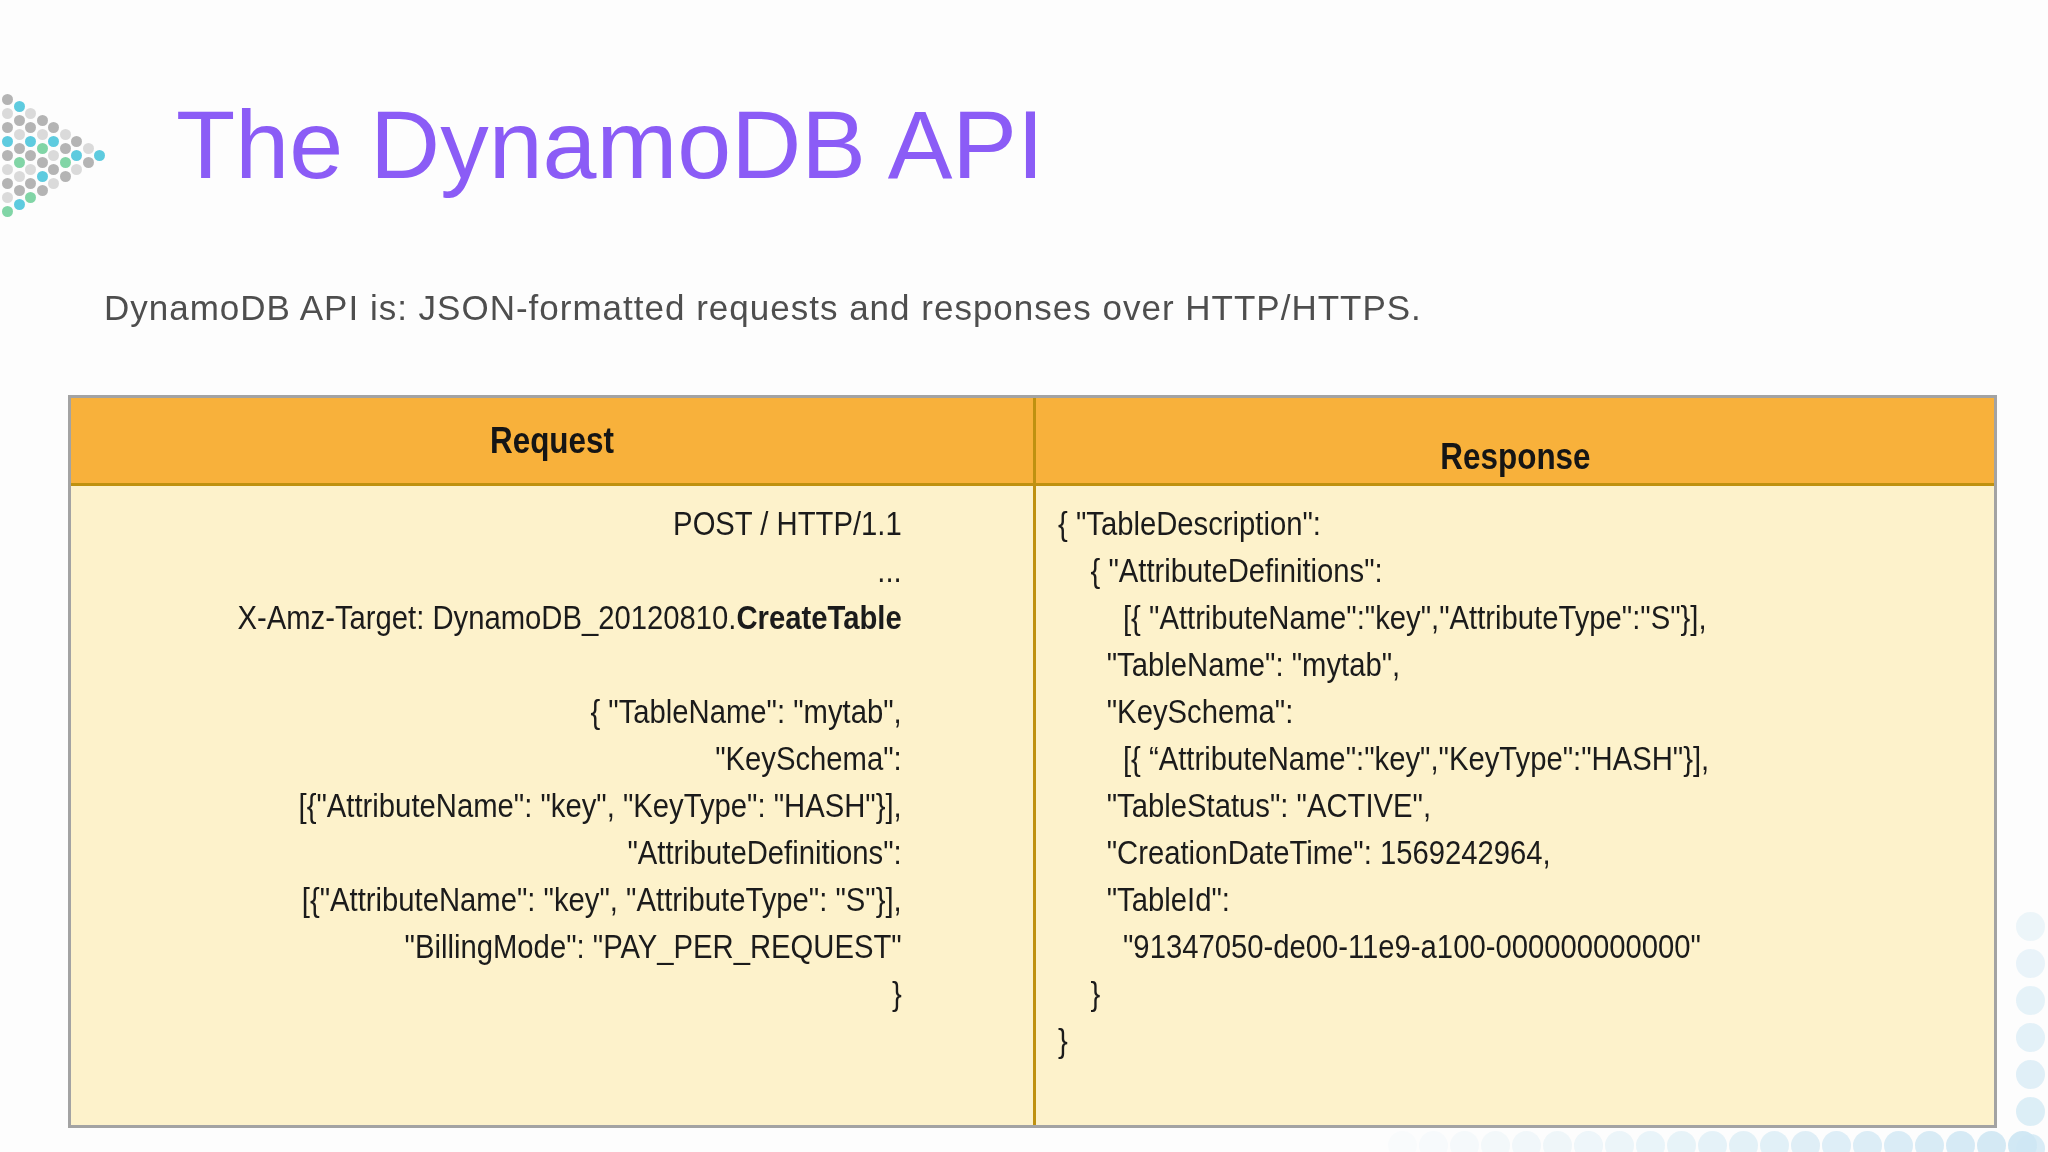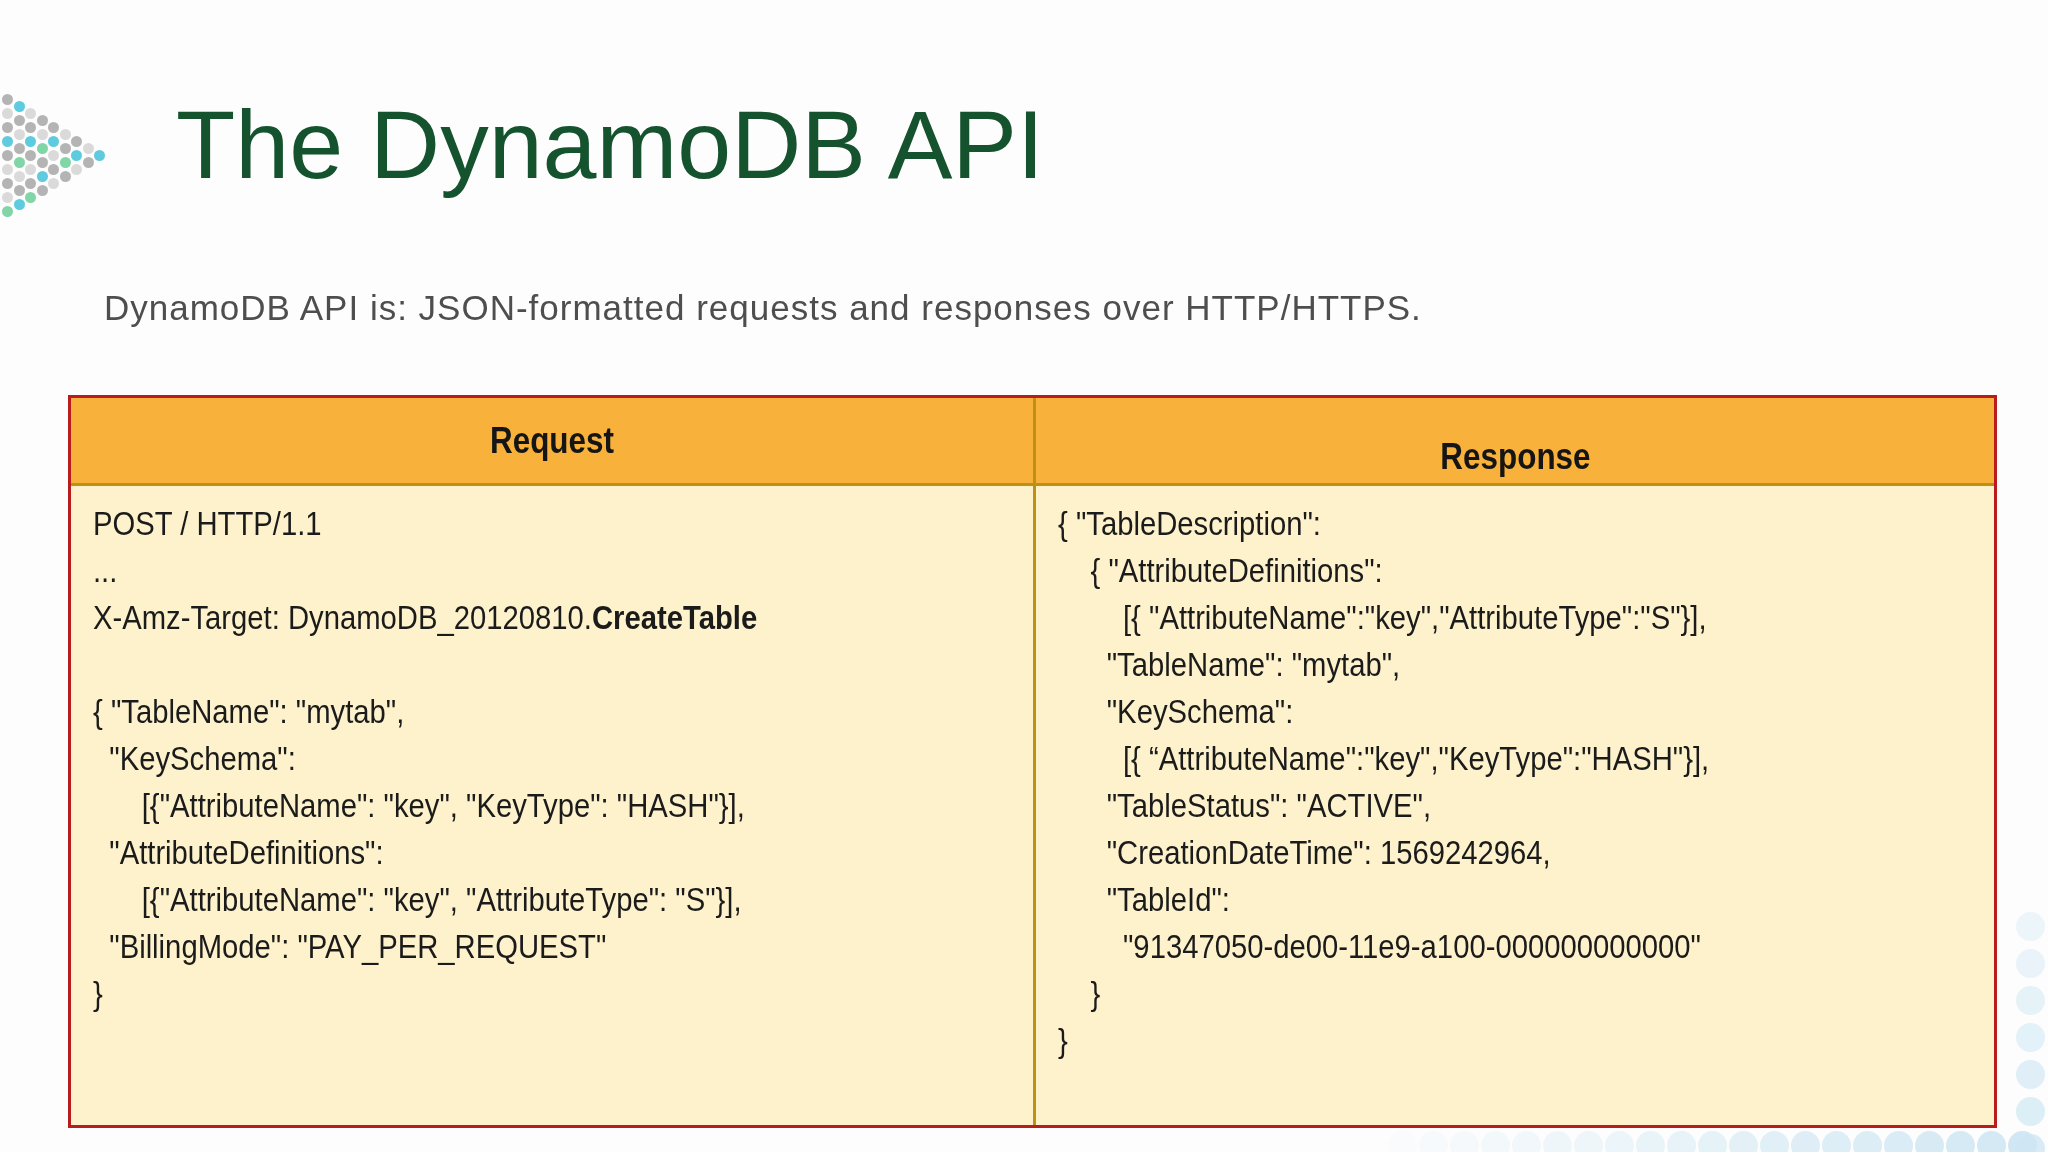--- a/index.html
+++ b/index.html
@@ -11,45 +11,45 @@
   }
   .decor-layer {
     position: absolute; left: 0; top: 0; width: 2048px; height: 1152px;
     pointer-events: none;
   }
   .dot { position: absolute; border-radius: 50%; }
 
   .title {
     position: absolute; left: 176px; top: 92px; margin: 0;
     font-size: 97px; font-weight: 300; letter-spacing: 0px;
-    color: #14532d; line-height: 1.1; white-space: nowrap;
+    color: #8b5cf6; line-height: 1.1; white-space: nowrap;
   }
   .subtitle {
     position: absolute; left: 100px; top: 284px; margin: 4px;
     font-size: 35px; letter-spacing: 1px; color: #4e4e4e; white-space: nowrap;
   }
 
   .apitable {
     position: absolute; left: 68px; top: 395px;
     width: 1929px; height: 733px;
-    border: 3px solid #b91c1c; box-sizing: border-box;
+    border: 3px solid #a3a3a3; box-sizing: border-box;
     background: #fdf2cb;
   }
   .thead { display: flex; height: 85px; background: #f8b13b; border-bottom: 3px solid #bf9110; }
   .th {
     display: flex; align-items: center; justify-content: center;
     font-weight: bold; font-size: 37px; color: #151515; box-sizing: border-box;
   }
   .th.req { width: 50.2%; border-right: 3px solid #bf9110; }
   .th.resp { width: 49.8%; margin-top: 32px; }
   .th > span { transform: scaleX(0.85); transform-origin: center; }
 
   .tbody { display: flex; height: calc(100% - 88px); }
   .td { box-sizing: border-box; padding: 14px 0 0 22px; overflow: hidden; }
-  .td.req { width: 50.2%; border-right: 3px solid #bf9110; }
+  .td.req { width: 50.2%; border-right: 3px solid #bf9110; text-align: right; }
   .td.resp { width: 49.8%; }
 
   .codewrap {
     font-size: 34px; line-height: 47px; color: #1b1b1b;
     transform: scaleX(0.86); transform-origin: left top;
   }
   .line { white-space: pre; }
   .gap-above { margin-top: 47px; }
   .bold { font-weight: bold; }
 </style>

